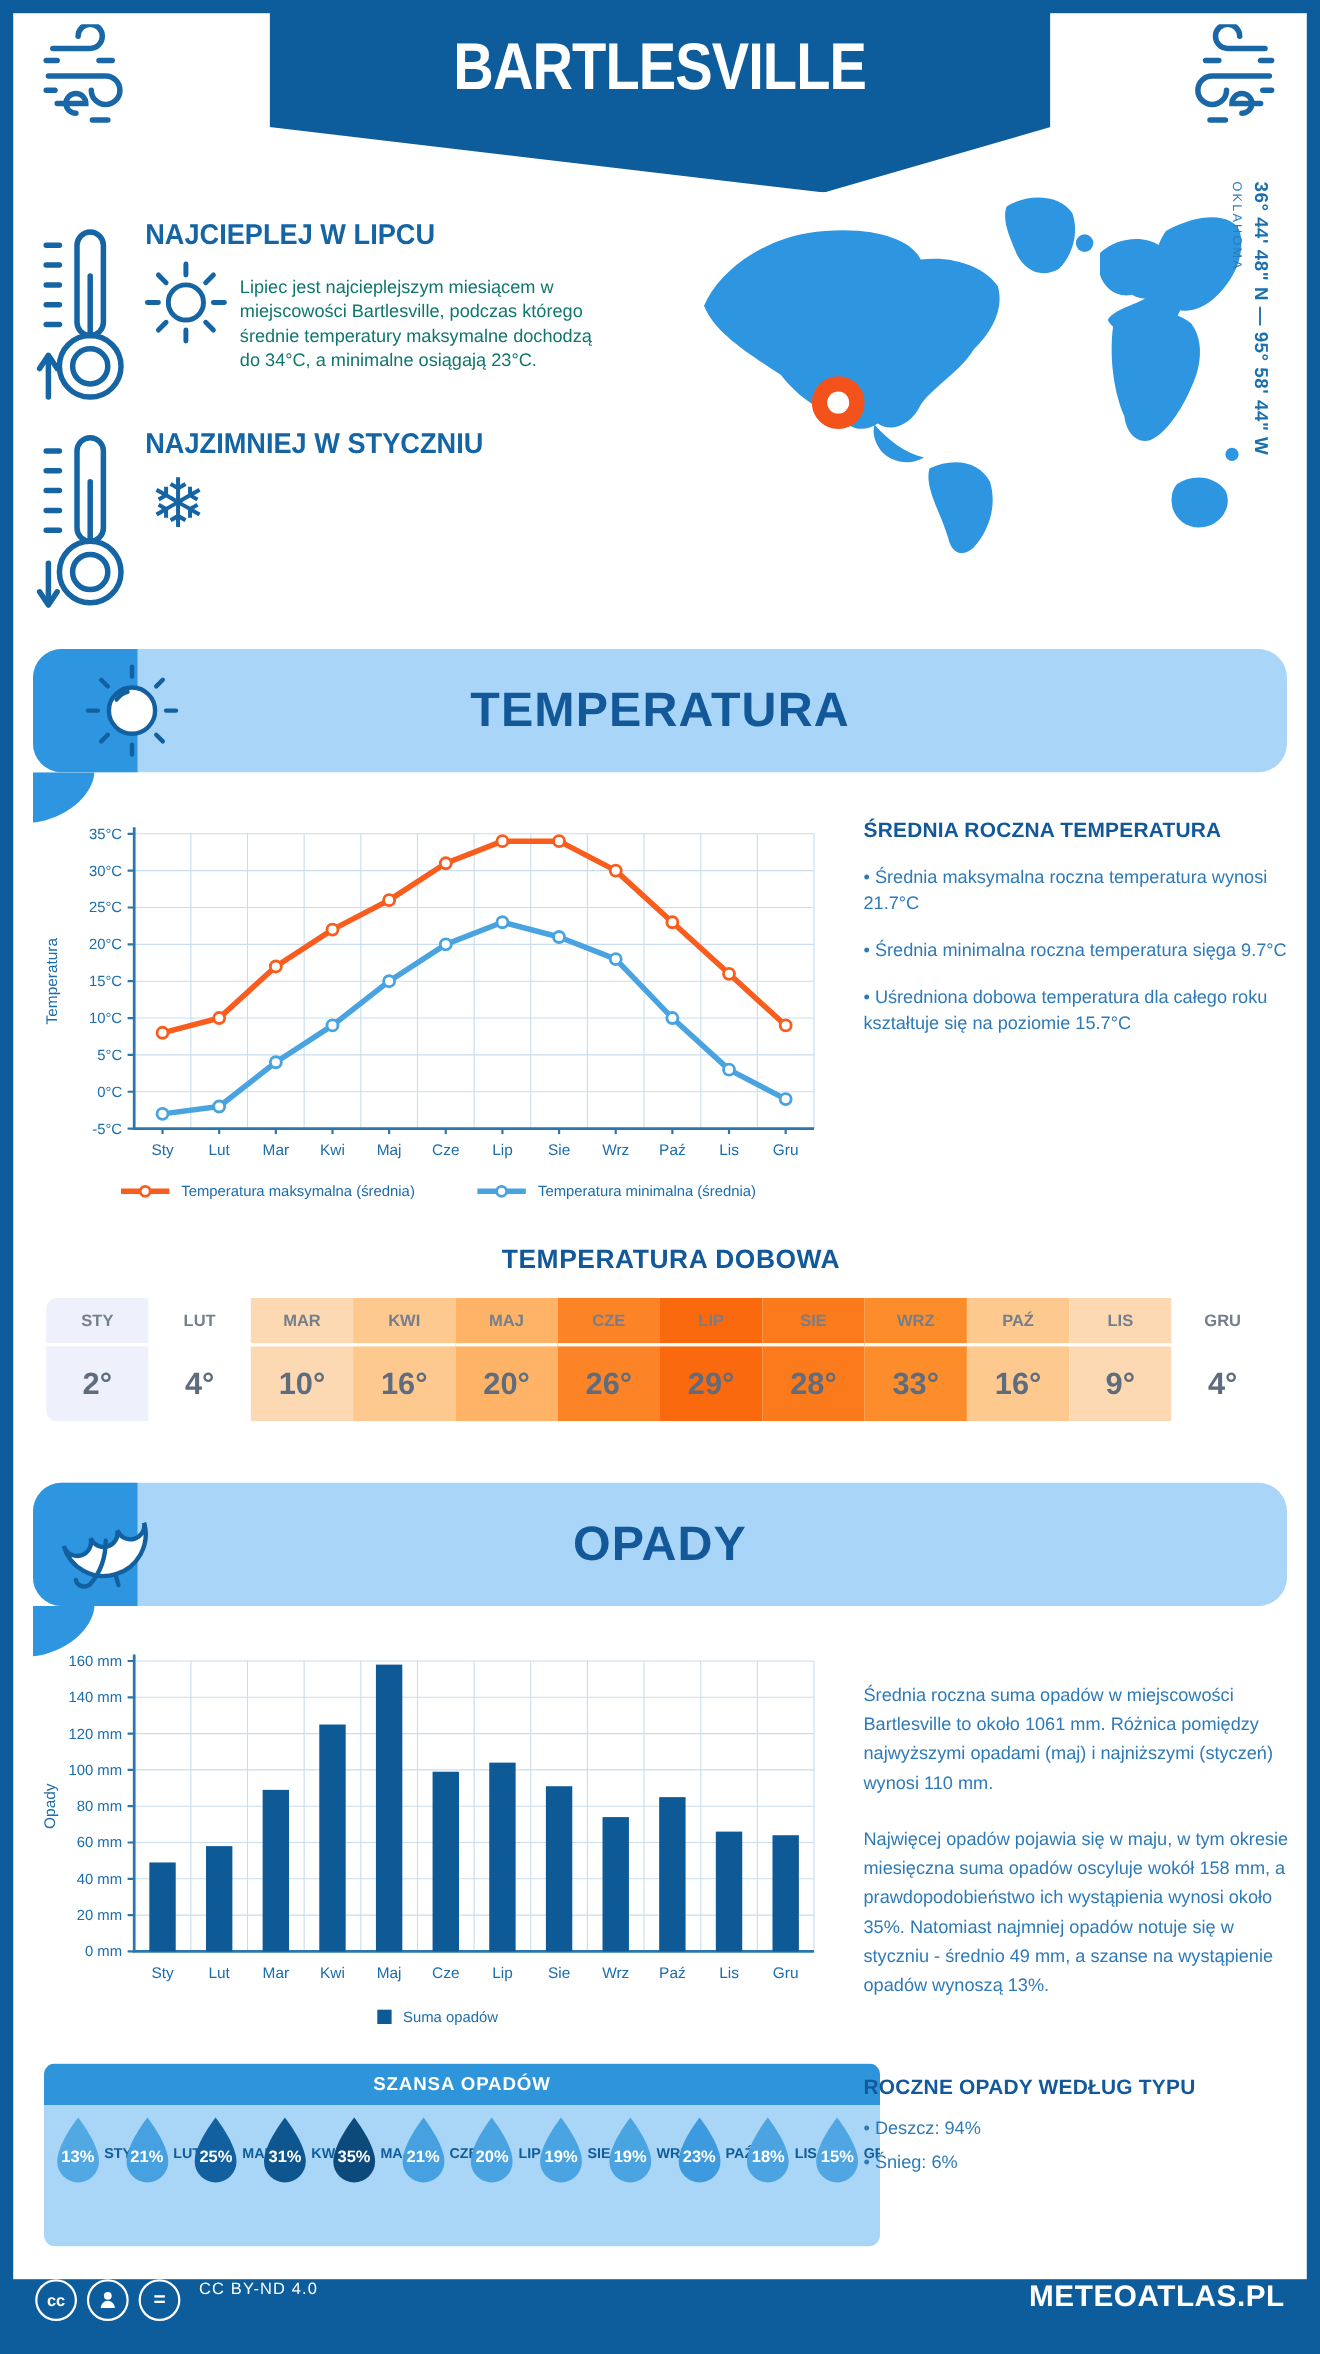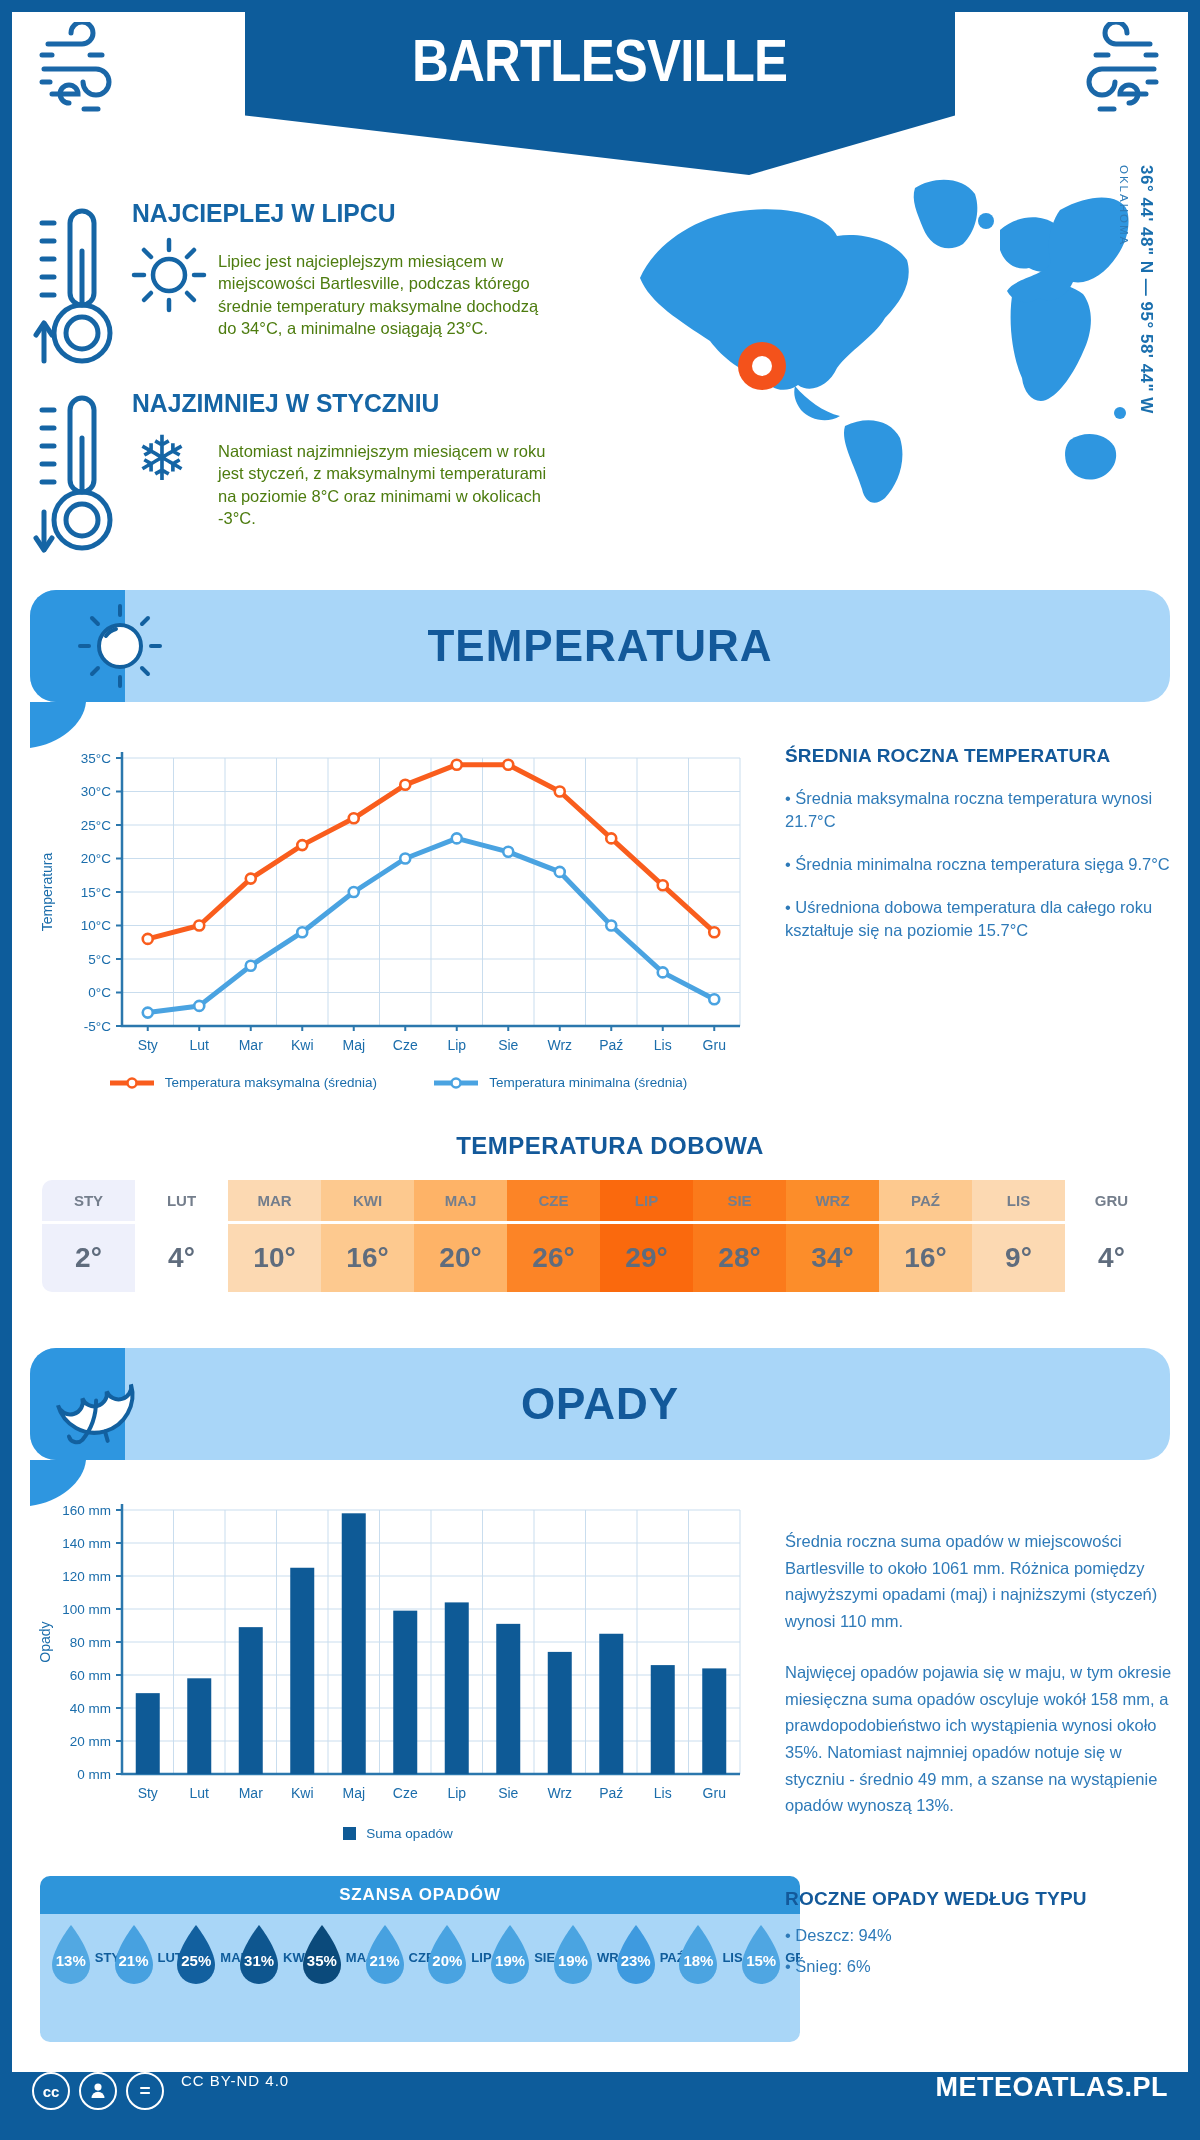--- a/index.html
+++ b/index.html
@@ -11,21 +11,21 @@
   
   #banner{left:245px;top:0;width:710px;height:175px;background:#0d5c9b;z-index:3;
           clip-path:polygon(0 0,100% 0,100% 66%,71% 100%,0 66%);text-align:center;color:#fff;}
   #banner-title{display:inline-block;margin-top:26px;font-size:60px;font-weight:bold;
                 letter-spacing:-1px;transform:scaleX(.85);white-space:nowrap;}
   #banner-sub{margin-top:6px;font-size:15px;letter-spacing:1.5px;}
   .windsvg{stroke:#1a67a8;stroke-width:5;fill:none;stroke-linecap:round;}
   
   .blk-title{font-size:26px;font-weight:bold;color:#1565a5;white-space:nowrap;
              transform:scaleX(.95);transform-origin:left;}
-  .blk-text{font-size:16.5px;line-height:1.36;color:#4d7c0f;}
+  .blk-text{font-size:16.5px;line-height:1.36;color:#0f766e;}
   .icon-stroke{stroke:#1565a5;fill:none;stroke-linecap:round;stroke-linejoin:round;}
   #cold-flake{font-size:62px;color:#1565a5;line-height:1;}
   
   #coords-box{left:1118px;top:165px;height:330px;writing-mode:vertical-rl;color:#1a6fae;}
   #coords-line{display:block;font-size:17px;font-weight:bold;letter-spacing:.5px;margin-left:6px;}
   #coords-region{display:block;font-size:11.5px;letter-spacing:2px;color:#2f7cb8;}
   
   .section-banner{width:1140px;height:112px;background:#a9d6f8;border-radius:26px;z-index:2;}
   .corner-block{position:absolute;left:0;top:0;width:95px;height:112px;background:#2e96e0;
                 border-radius:26px 0 0 26px;}
@@ -142,21 +142,20 @@
       <rect x="40" y="6" width="24" height="94" rx="12"></rect>
       <circle cx="52" cy="128" r="28"></circle>
       <circle cx="52" cy="128" r="16"></circle>
       <path d="M52,46 v54"></path>
       <path d="M14,120 V154"></path>
         <path d="M6,146 L14,158 L22,146"></path>
     </svg>
   </div>
   <span class="abs" id="cold-flake" style="left:136px;top:428px;">❄</span>
   <div class="abs blk-title" style="left:132px;top:388px;">NAJZIMNIEJ W STYCZNIU</div>
-  <div class="abs blk-text" style="left:218px;top:440px;width:340px;">Natomiast najzimniejszym miesiącem w roku jest styczeń, z maksymalnymi temperaturami na poziomie 8°C oraz minimami w okolicach -3°C.</div>
 
   <div class="abs" style="left:615px;top:158px;">
     <svg width="515" height="345" viewBox="0 0 515 345">
       <g fill="#2e96e0">
         <path d="M25,120 C40,85 85,55 135,52 C185,48 215,62 222,78 C250,74 280,84 292,102 C298,122 288,142 270,160 C258,180 235,192 222,210 C214,228 195,236 183,227 C170,236 155,232 148,219 C128,216 108,200 95,183 C65,163 35,145 25,120 Z"></path>
         <path d="M180,228 C192,242 208,254 225,258 C212,266 195,262 186,252 C180,244 178,236 180,228 Z"></path>
         <path d="M230,268 C252,257 276,262 285,280 C292,303 283,326 270,340 C260,349 250,345 247,331 C240,308 225,284 230,268 Z"></path>
         <path d="M300,30 C318,18 348,18 360,36 C366,54 360,74 348,86 C332,96 315,88 308,70 C302,55 296,42 300,30 Z"></path>
         <path d="M385,72 C400,58 425,55 440,66 C453,60 470,64 476,77 C480,90 470,102 457,106 C444,114 426,117 414,110 C400,113 389,104 385,92 Z"></path>
         <path d="M398,132 C422,120 452,123 468,136 C480,152 477,176 468,194 C459,215 445,236 431,242 C419,246 409,236 407,220 C398,200 392,164 398,132 Z"></path>
@@ -345,21 +344,21 @@
       <div class="dt-col" style="background: rgb(250, 105, 13);">
         <div class="dt-head">LIP</div>
         <div class="dt-val">29°</div>
       </div>
       <div class="dt-col" style="background: rgb(251, 122, 27);">
         <div class="dt-head">SIE</div>
         <div class="dt-val">28°</div>
       </div>
       <div class="dt-col" style="background: rgb(252, 141, 42);">
         <div class="dt-head">WRZ</div>
-        <div class="dt-val">34°</div>
+        <div class="dt-val">33°</div>
       </div>
       <div class="dt-col" style="background: rgb(253, 201, 143);">
         <div class="dt-head">PAŹ</div>
         <div class="dt-val">16°</div>
       </div>
       <div class="dt-col" style="background: rgb(252, 217, 178);">
         <div class="dt-head">LIS</div>
         <div class="dt-val">9°</div>
       </div>
       <div class="dt-col" style="background: rgb(255, 255, 255);">

